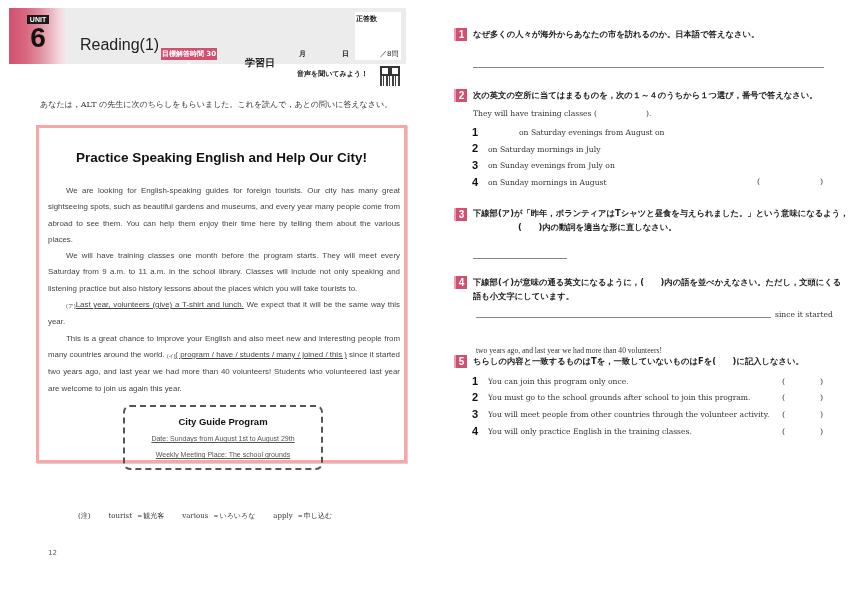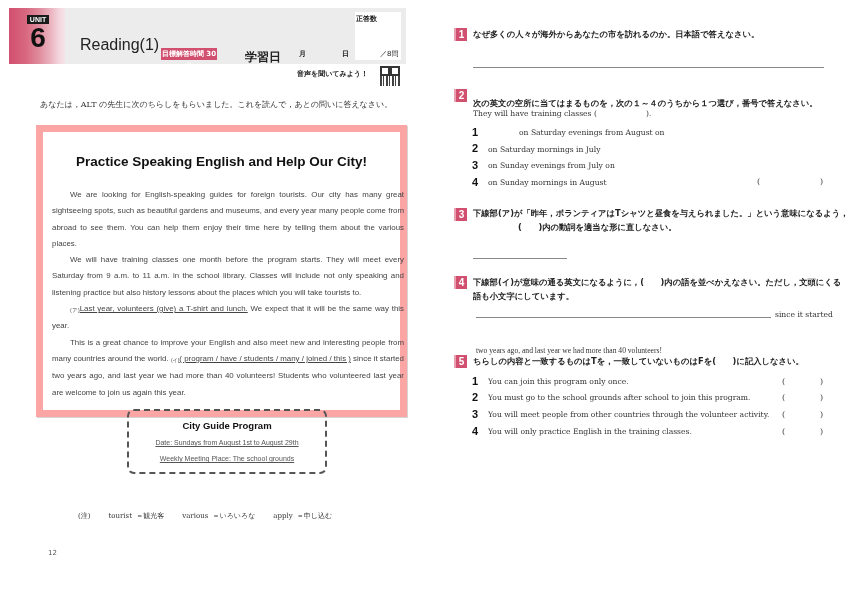--- a/index.html
+++ b/index.html
@@ -27,21 +27,21 @@
   }
   .page-title {
     position: absolute; left: 80px; top: 20px;
     font-family: "Liberation Sans", sans-serif; font-size: 16px; color: #222; margin-top: 16px;
   }
   .target-time {
     position: absolute; left: 161px; top: 48px; width: 56px; height: 12px;
     background: #d1506f; color: #fff; font-size: 7px; font-weight: bold;
     line-height: 12px; text-align: center;
   }
-  .study-date-label { position: absolute; left: 245px; top: 49px; font-size: 12px; font-weight: bold; }
+  .study-date-label { position: absolute; left: 245px; top: 56px; font-size: 10px; font-weight: bold; }
   .month-label { position: absolute; left: 299px; top: 49px; font-size: 7px; font-weight: bold; }
   .day-label { position: absolute; left: 342px; top: 49px; font-size: 7px; font-weight: bold; }
   .score-box {
     position: absolute; left: 355px; top: 12px; width: 46px; height: 48px; background: #fff;
   }
   .score-label { position: absolute; left: 356px; top: 14px; font-size: 7px; font-weight: bold; }
   .score-total { position: absolute; left: 380px; top: 49px; font-size: 7px; }
   .audio-label { position: absolute; left: 297px; top: 69px; font-size: 7px; font-weight: bold; }
   .qr-code {
     position: absolute; left: 380px; top: 66px; width: 20px; height: 20px;
@@ -54,22 +54,22 @@
     content: ""; position: absolute; width: 6px; height: 6px; border: 2px solid #111; background: #fff;
   }
   .qr-code::before { left: 0; top: 0; }
   .qr-code::after { right: 0; top: 0; }
 
   .instruction {
     position: absolute; left: 40px; top: 99px; font-family: "DejaVu Serif", serif; font-size: 8px; color: #333;
   }
 
   .flyer {
-    position: absolute; left: 36px; top: 125px; width: 371px; height: 292px;
-    border: 7px solid #fca5a5; box-shadow: 1px 1px 0 #d5d5d5; background: #fff;
+    position: absolute; left: 36px; top: 125px; width: 371px; height: 338px;
+    border: 3px solid #fca5a5; box-shadow: 1px 1px 0 #d5d5d5; background: #fff;
   }
   .flyer-title {
     position: absolute; left: 0; width: 100%; top: 22px; text-align: center;
     font-family: "Liberation Sans", sans-serif; font-weight: bold; font-size: 13.5px; color: #111;
   }
   .flyer-body {
     position: absolute; left: 9px; top: 55px; width: 352px;
     font-family: "Liberation Sans", sans-serif; font-size: 7.9px; line-height: 16.3px; color: #444;
     text-align: justify;
   }
@@ -158,21 +158,21 @@
 <div class="notes">
   <span>(注)</span><span>tourist ＝観光客</span><span>various ＝いろいろな</span><span>apply ＝申し込む</span>
 </div>
 <div class="page-num left">12</div>
 
 <div class="q-badge" style="left:454px; top:28px;">1</div>
 <div class="q-text" style="left:473px; top:27px;">なぜ多くの人々が海外からあなたの市を訪れるのか。日本語で答えなさい。</div>
 <div class="answer-line" style="left:473px; top:67px; width:351px;"></div>
 
 <div class="q-badge" style="left:454px; top:89px;">2</div>
-<div class="q-text" style="left:473px; top:88px;margin-top:8px;">次の英文の空所に当てはまるものを，次の１～４のうちから１つ選び，番号で答えなさい。</div>
+<div class="q-text" style="left:473px; top:88px;">次の英文の空所に当てはまるものを，次の１～４のうちから１つ選び，番号で答えなさい。</div>
 <div class="serif-text" style="left:473px; top:109px;">They will have training classes (</div>
 <div class="serif-text" style="left:646px; top:109px;">).</div>
 
 <div class="choice-num" style="left:472px; top:126px;">1</div>
 <div class="serif-text" style="left:488px; top:128px;padding-left:31px;">on Saturday evenings from August on</div>
 <div class="choice-num" style="left:472px; top:142px;">2</div>
 <div class="serif-text" style="left:488px; top:145px;">on Saturday mornings in July</div>
 <div class="choice-num" style="left:472px; top:159px;">3</div>
 <div class="serif-text" style="left:488px; top:161px;">on Sunday evenings from July on</div>
 <div class="choice-num" style="left:472px; top:176px;">4</div>

